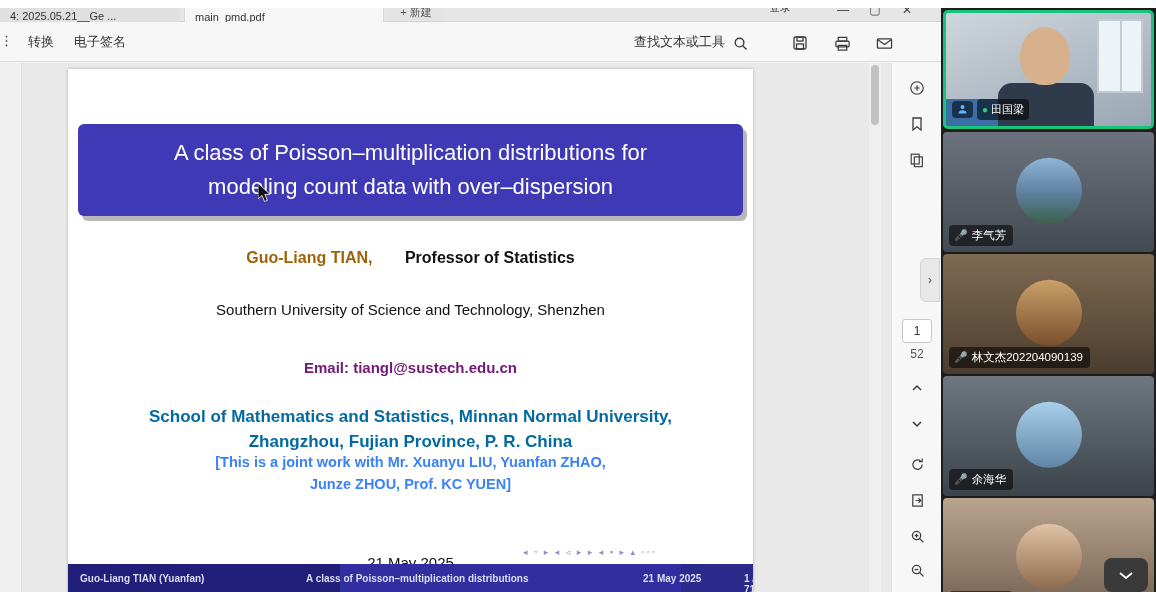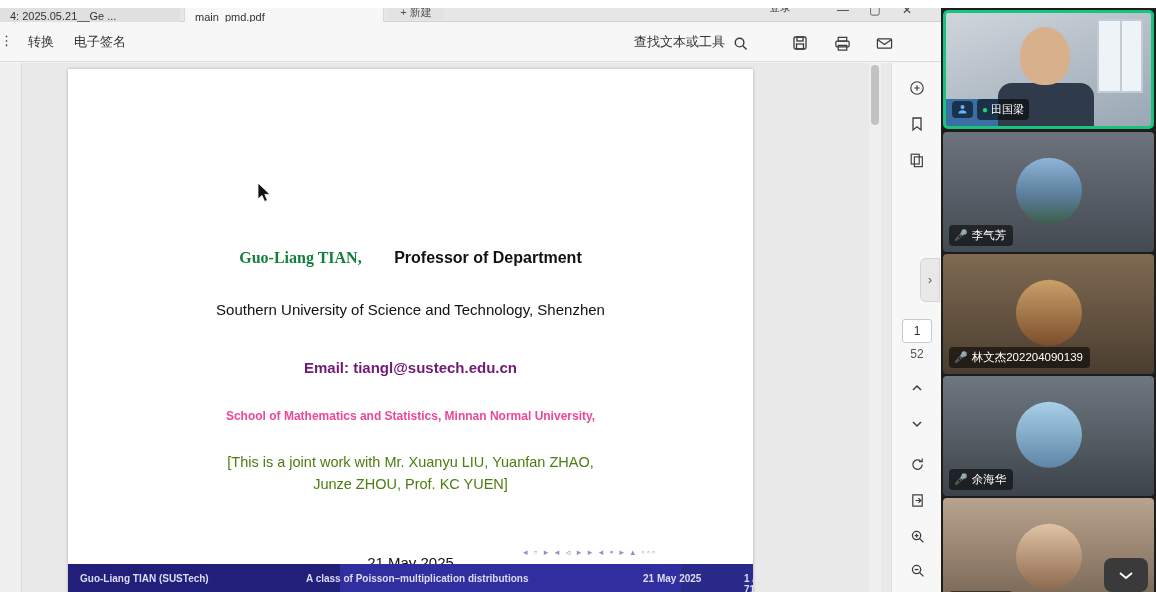--- a/index.html
+++ b/index.html
@@ -123,26 +123,26 @@
     border-radius: 6px;
     box-shadow: 4px 5px 0 rgba(0,0,0,0.28);
     color: #ffffff;
     text-align: center;
     font-size: 22px;
     line-height: 34px;
     padding-top: 12px;
   }
   .slide-line { position: absolute; width: 665px; left: 10px; text-align: center; }
   #author-line { top: 180px; font-size: 16px; }
-  #author-name { color: #15803d; font-weight: bold; font-family: Liberation Serif, serif; }
+  #author-name { color: #a16207; font-weight: bold; }
   #author-title { color: #111; font-weight: bold; margin-left: 28px; }
   #dept-line { top: 228px; font-size: 15px; color: #111; line-height: 25px; }
   #email-line { top: 290px; font-size: 15px; color: #701a75; font-weight: bold; }
-  #school-line { top: 335px; font-size: 12px; color: #ec4899; font-weight: bold; line-height: 25px; }
-  #joint-line { top: 382px; font-size: 14.5px; color: #4d7c0f; font-weight: normal; line-height: 22px; }
+  #school-line { top: 335px; font-size: 17px; color: #0369a1; font-weight: bold; line-height: 25px; }
+  #joint-line { top: 382px; font-size: 14.5px; color: #3b82f6; font-weight: bold; line-height: 22px; }
   #date-line { top: 485px; font-size: 15px; color: #111; }
 
   
   #cursor {
     position: absolute; left: 190px; top: 114px;
     width: 0; height: 0;
   }
   #cursor svg { display:block; }
 
   
@@ -387,49 +387,54 @@
           <polyline points="1.5,4.8 9,10 16.5,4.8"></polyline>
         </svg>
       </div>
     </div>
 
     <div id="doc-area">
       <div id="left-rail"></div>
 
       <div id="page">
 
+        <div id="title-banner">
+          <div>A class of Poisson–multiplication distributions for</div>
+          <div>modeling count data with over–dispersion</div>
+        </div>
 
         <div class="slide-line" id="author-line">
           <span id="author-name">Guo-Liang TIAN,</span>
-          <span id="author-title">Professor of Department</span>
+          <span id="author-title">Professor of Statistics</span>
         </div>
 
         <div class="slide-line" id="dept-line">
           <div>Southern University of Science and Technology, Shenzhen</div>
         </div>
 
         <div class="slide-line" id="email-line">Email: tiangl@sustech.edu.cn</div>
 
         <div class="slide-line" id="school-line">
           <div>School of Mathematics and Statistics, Minnan Normal University,</div>
+          <div>Zhangzhou, Fujian Province, P. R. China</div>
         </div>
 
         <div class="slide-line" id="joint-line">
           <div>[This is a joint work with Mr. Xuanyu LIU, Yuanfan ZHAO,</div>
           <div>Junze ZHOU, Prof. KC YUEN]</div>
         </div>
 
         <div class="slide-line" id="date-line">21 May 2025</div>
 
         <div id="slide-nav">◂ ▫ ▸ ◂ ◃ ▸ ▸ ◂ ▪ ▸ ▴ ◦◦◦</div>
 
         <div id="slide-footer">
           <div id="footer-sec1"></div>
           <div id="footer-sec2"></div>
-          <div id="foot-left">Guo-Liang TIAN  (SUSTech)</div>
+          <div id="foot-left">Guo-Liang TIAN  (Yuanfan)</div>
           <div id="foot-mid">A class of Poisson–multiplication distributions</div>
           <div id="foot-right">21 May 2025</div>
           <div id="foot-page">1 / 71</div>
         </div>
 
         <div id="cursor">
           <svg width="14" height="20" viewBox="0 0 14 20">
             <polygon points="0,0 0,16 4,12.4 6.6,18.5 9.4,17.3 6.8,11.4 12,11.4" fill="#111" stroke="#fff" stroke-width="0.8"></polygon>
           </svg>
         </div>

